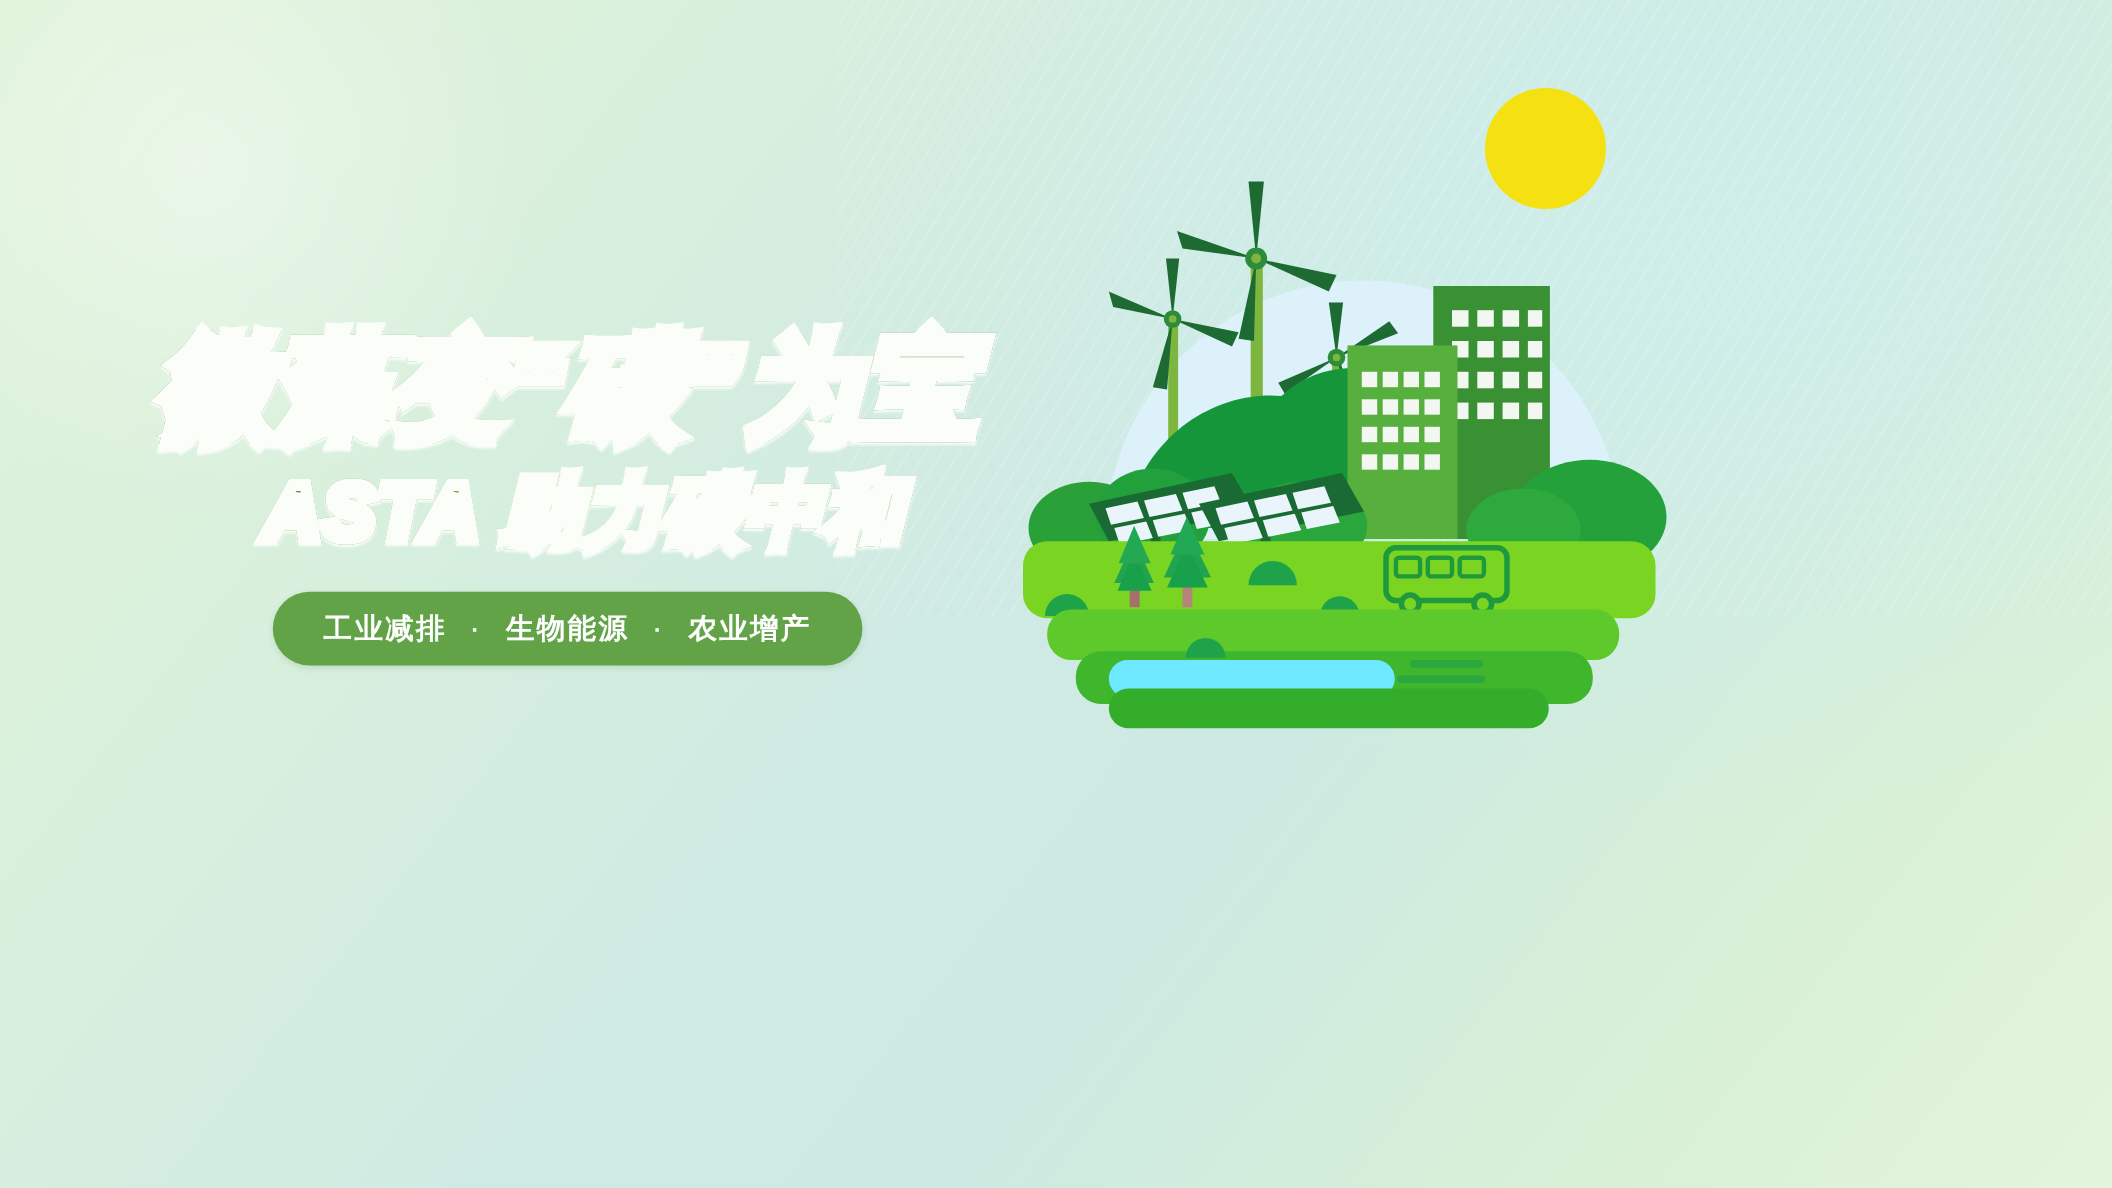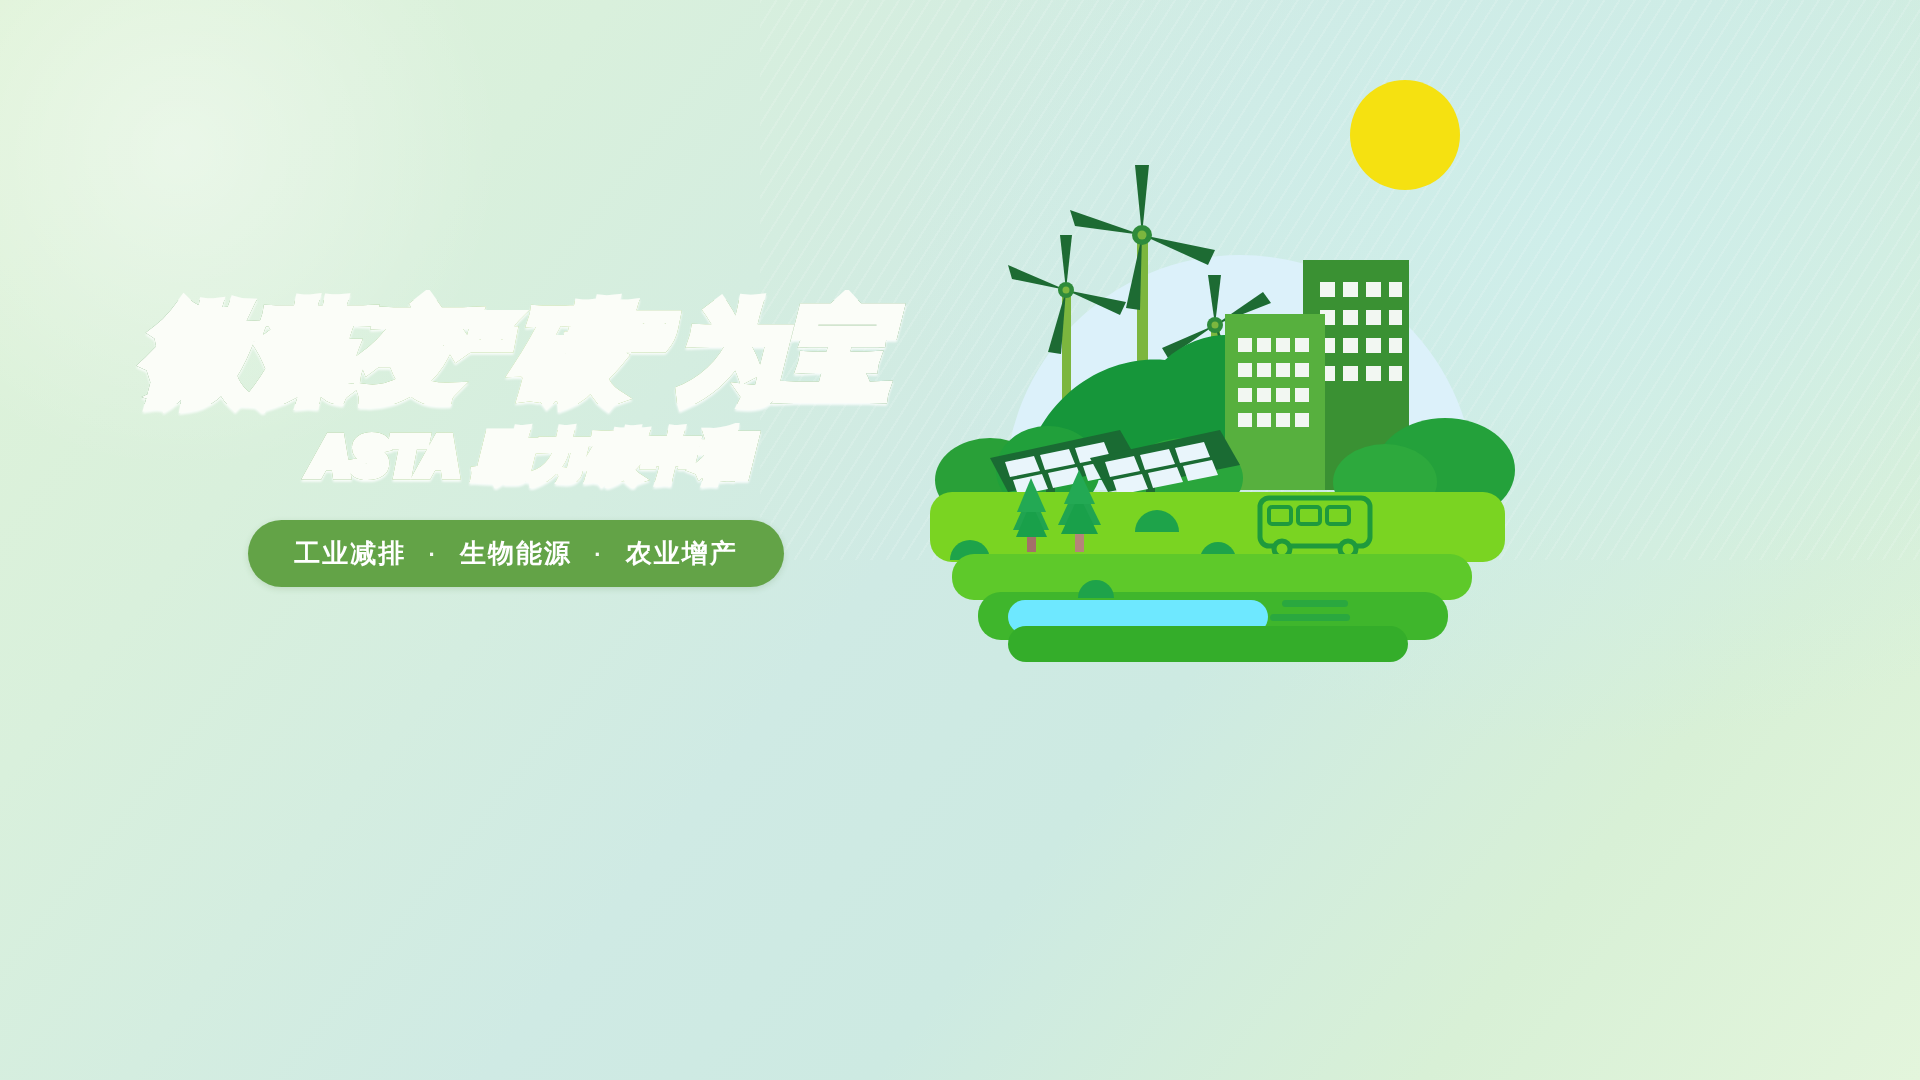--- a/index.html
+++ b/index.html
@@ -30,21 +30,21 @@
   .headline, .subhead {
     font-weight:900; font-style:italic; text-align:center;
     line-height:1; white-space:nowrap;
     background:linear-gradient(100deg,#2f7d3a 0%,#3f8f3d 16%,#64a83f 38%,#8cbe46 52%,#6fae3f 66%,#3e8e3c 84%,#2f7d3a 100%);
     -webkit-background-clip:text; background-clip:text; color:transparent;
     -webkit-text-stroke:11px #fbfdf8;
     paint-order:stroke fill;
     filter:drop-shadow(0 2px 1px rgba(255,255,255,.85));
   }
   .headline { font-size:104px; letter-spacing:2px; -webkit-text-stroke-width:13px; }
-  .subhead  { font-size:52px; margin-top:26px; letter-spacing:3px;padding-left:31px; -webkit-text-stroke-width:11px; }
+  .subhead  { font-size:70px; margin-top:26px; letter-spacing:3px;padding-left:31px; -webkit-text-stroke-width:11px; }
 
   .pill-wrap { margin-top:38px; display:flex; justify-content:center; }
   .pill {
     background:#63a347; color:#ffffff;
     font-size:26px; font-weight:700; letter-spacing:2px;
     padding:16px 46px; border-radius:40px; white-space:nowrap;
     box-shadow:0 2px 6px rgba(80,130,60,.18);
     text-align:center;
   }
   .pill .dot { padding:0 13px; font-size:22px; opacity:.95; }

